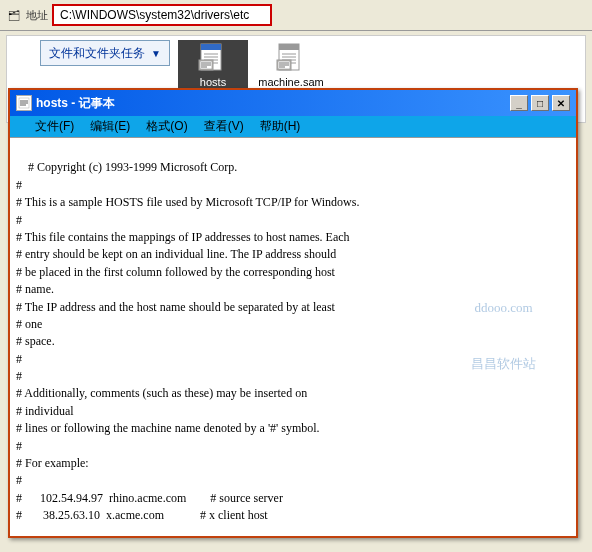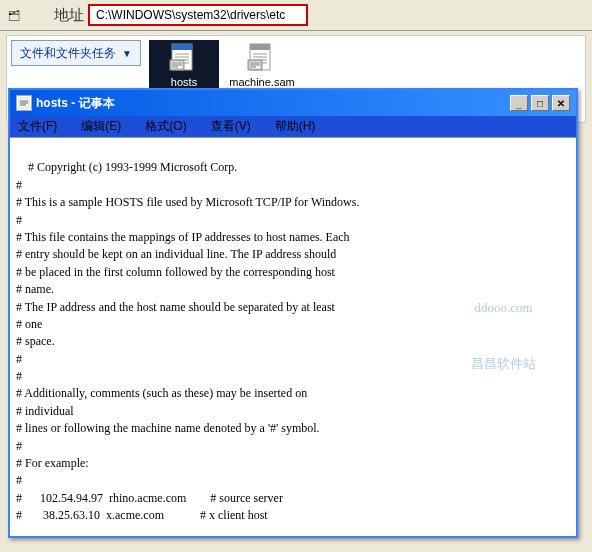--- a/index.html
+++ b/index.html
@@ -57,38 +57,39 @@
       border: 1px solid #7B9EBD;
       padding: 3px 8px;
       display: flex;
       align-items: center;
       gap: 4px;
       font-size: 12px;
       color: #003399;
       width: 130px;
       height: 26px;
       cursor: pointer;
+      margin-left: 29px;
     }
     .task-panel-arrow {
       margin-left: auto;
       font-size: 10px;
       color: #003399;
     }
 
     .file-item {
       display: flex;
       flex-direction: column;
       align-items: center;
       width: 70px;
       gap: 2px;
       cursor: pointer;
       padding: 2px;
     }
     .file-item.selected {
-      background: #0f172a;
+      background: #404040;
       color: white;
     }
     .file-icon {
       width: 32px;
       height: 32px;
       position: relative;
     }
     .file-label {
       font-size: 11px;
       text-align: center;
@@ -99,21 +100,21 @@
     }
 
     
     .notepad-window {
       position: absolute;
       top: 88px;
       left: 8px;
       width: 570px;
       height: 450px;
       background: white;
-      border: 2px solid #3b82f6;
+      border: 2px solid #c2410c;
       box-shadow: 2px 2px 4px rgba(0,0,0,0.4);
     }
     .notepad-titlebar {
       background: linear-gradient(to right, #0058E6, #3A93FF);
       height: 26px;
       display: flex;
       align-items: center;
       padding: 0 6px;
       gap: 4px;
     }
@@ -151,27 +152,27 @@
       font-weight: bold;
       cursor: pointer;
       color: black;
     }
     .win-btn.close-btn {
       background: #D4D0C8;
     }
 
     
     .notepad-menubar {
-      background: #1d4ed8;
+      background: #0ea5e9;
       height: 22px;
       display: flex;
       align-items: center;
-      padding: 0 0;
+      padding: 0 17px;
       border-bottom: 1px solid #999;
-      gap: 8px;
+      gap: 0;
     }
     .menu-item {
       padding: 2px 8px;
       font-size: 12px;
       cursor: pointer;
       color: black;
     }
 
     
     .notepad-content {
@@ -210,21 +211,21 @@
 
     .content-wrapper {
       position: relative;
     }
   </style>
 </head>
 <body>
 
 <div class="address-bar-area">
   <span class="address-icon">🗂</span>
-  <span style="font-size:15px;color:#333;margin-left:28px;">地址</span>
+  <span style="font-size:11px;color:#333;">地址</span>
   <div class="address-box">
     <span style="font-size:12px;">C:\WINDOWS\system32\drivers\etc</span>
   </div>
 </div>
 
 <div class="file-browser">
   <div class="task-panel">
     <span>文件和文件夹任务</span>
     <span class="task-panel-arrow">▼</span>
   </div>

